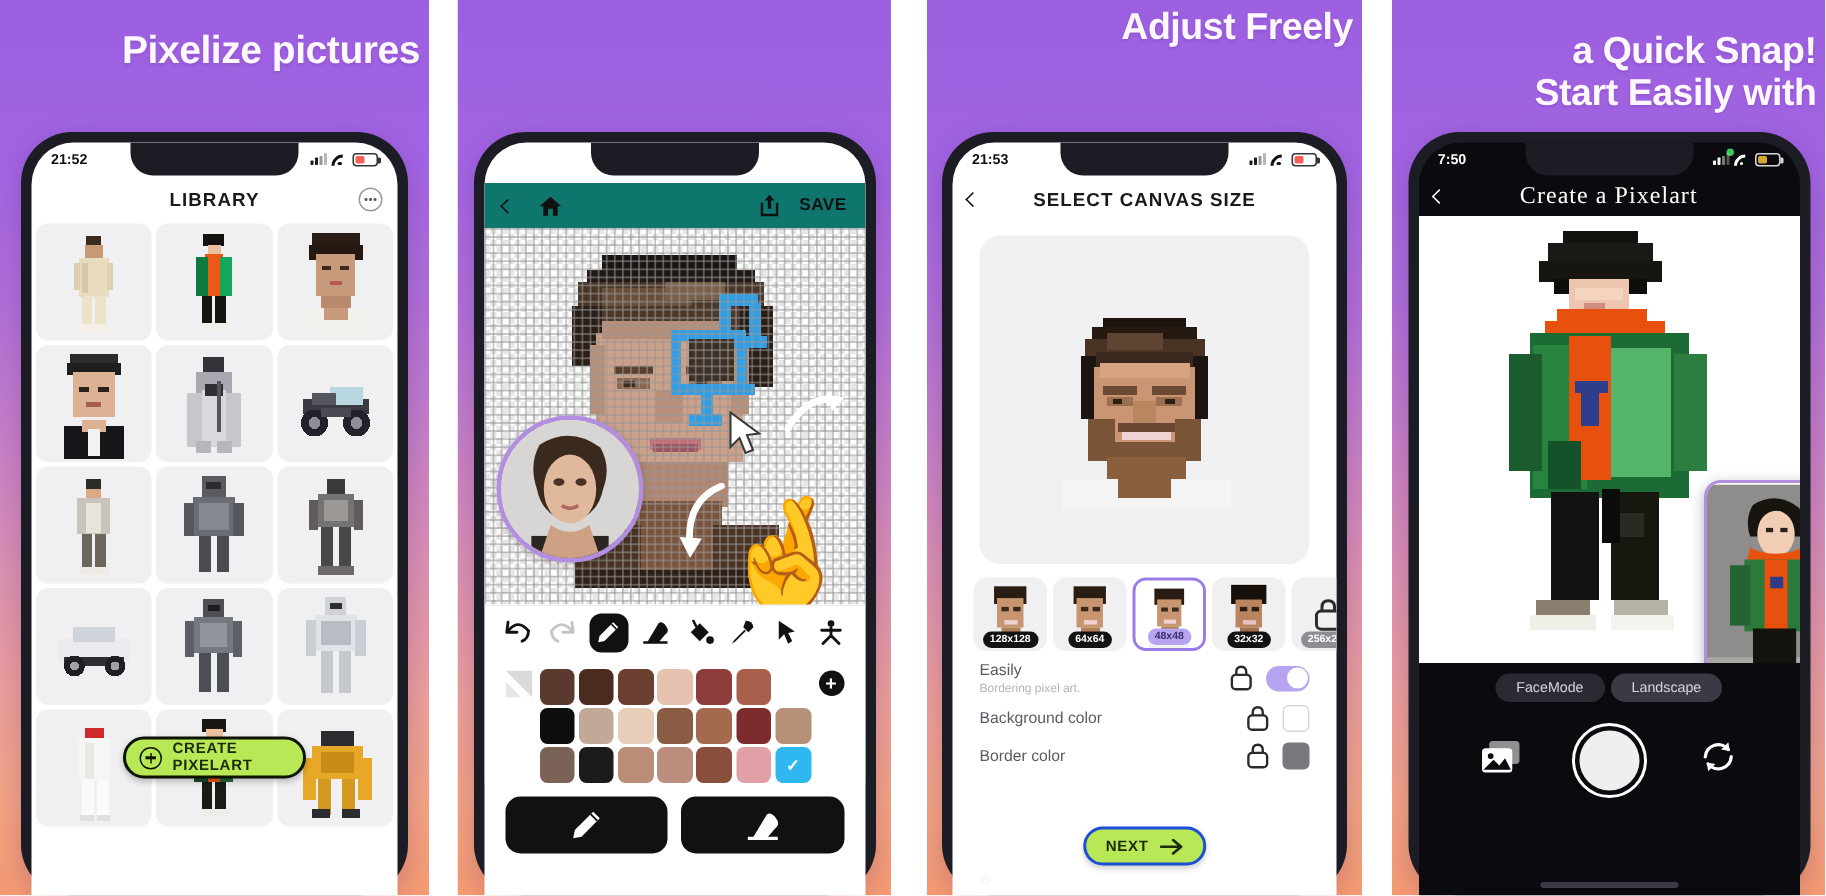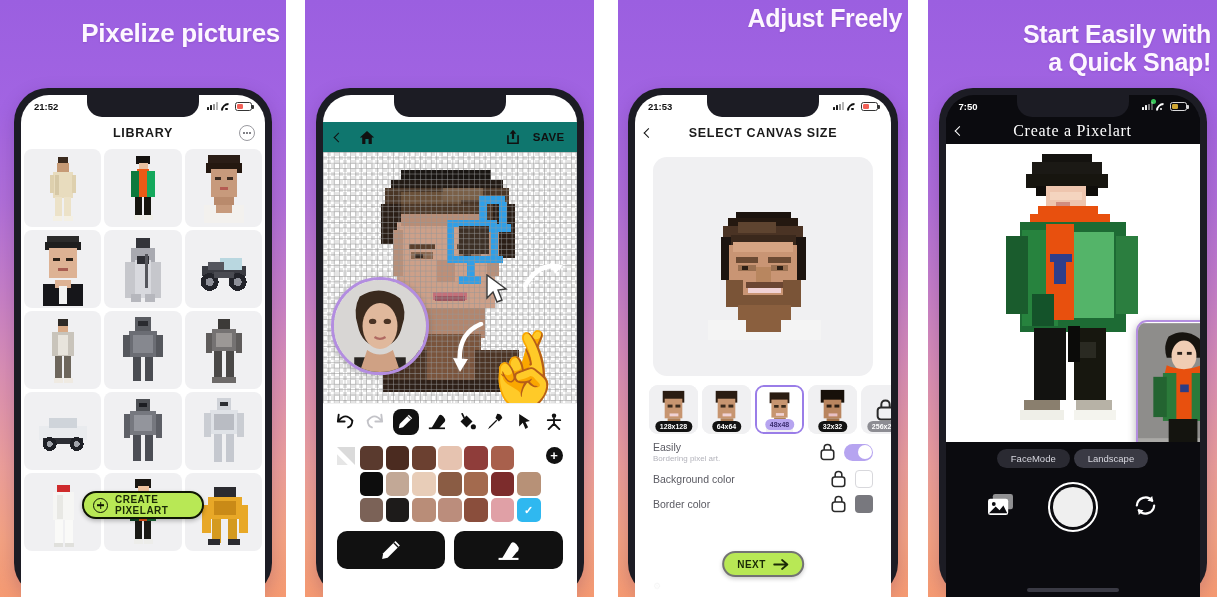--- a/index.html
+++ b/index.html
@@ -236,21 +236,21 @@
   .opt-row{display:flex;align-items:center;padding:7px 18px 0 18px;}
   .opt-label{flex:1;}
   .opt-t{font-size:10.5px;color:#5a5a62;}
   .opt-s{font-size:8px;color:#b3b3bb;margin-top:1px;}
   .lockmid{width:34px;display:flex;justify-content:center;}
   .toggle{width:29px;height:17px;border-radius:10px;background:#b6a4f0;position:relative;}
   .toggle:after{content:"";position:absolute;right:1.5px;top:1.5px;width:14px;height:14px;border-radius:50%;background:#fff;}
   .cbox{width:18px;height:18px;border-radius:4px;}
   .next-btn{
     position:absolute;left:50%;transform:translateX(-50%);bottom:20px;
-    background:#b8e855;border:2px solid #737373;border-radius:20px;
+    background:#b8e855;border:2px solid #1d4ed8;border-radius:20px;
     height:26px;padding:0 13px;display:flex;align-items:center;gap:7px;
     font-size:10px;font-weight:800;color:#1b2a07;letter-spacing:.5px;
     box-shadow:0 2px 4px rgba(0,0,0,.2); z-index:20;
   }
   .ghost-row{position:absolute;left:18px;bottom:6px;font-size:9px;color:#eee;display:flex;align-items:center;gap:5px;}
 
   
   .dark-screen{background:#0b0b0f;}
   .cam-nav{height:27px;background:#0b0b0f;display:flex;align-items:center;justify-content:center;position:relative;}
   .cam-nav .nav-title{color:#fff;font-size:16px;font-weight:500;font-family:Liberation Serif, serif;}
@@ -950,22 +950,22 @@
         </div>
       </div>
     </div>
   </div>
 
   <div class="gapC"></div>
 
   <div class="panel p4">
     <div class="bg"></div>
     <div class="headline h-one-sm">
+      <div>a Quick Snap!</div>
       <div>Start Easily with</div>
-      <div>a Quick Snap!</div>
     </div>
 
     <div class="phone" style="top:88px; width:268px; height:509px;">
       <div class="screen dark-screen">
         <div class="notch"></div>
         <div class="statusbar dark">
           <span>7:50</span>
           <span class="rec-dot"></span>
           <span class="sb-right">
             <span class="bars">

